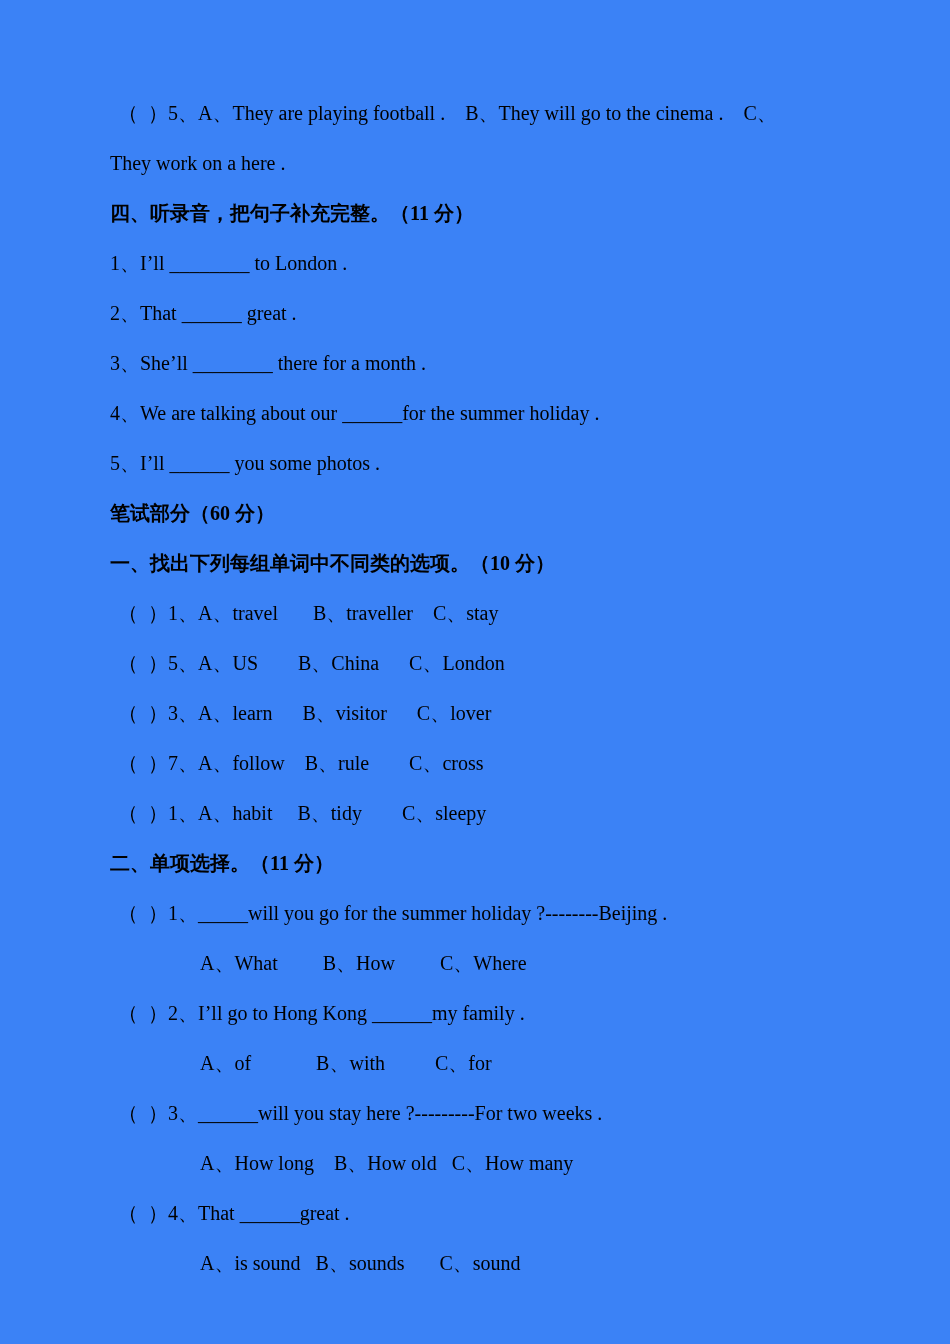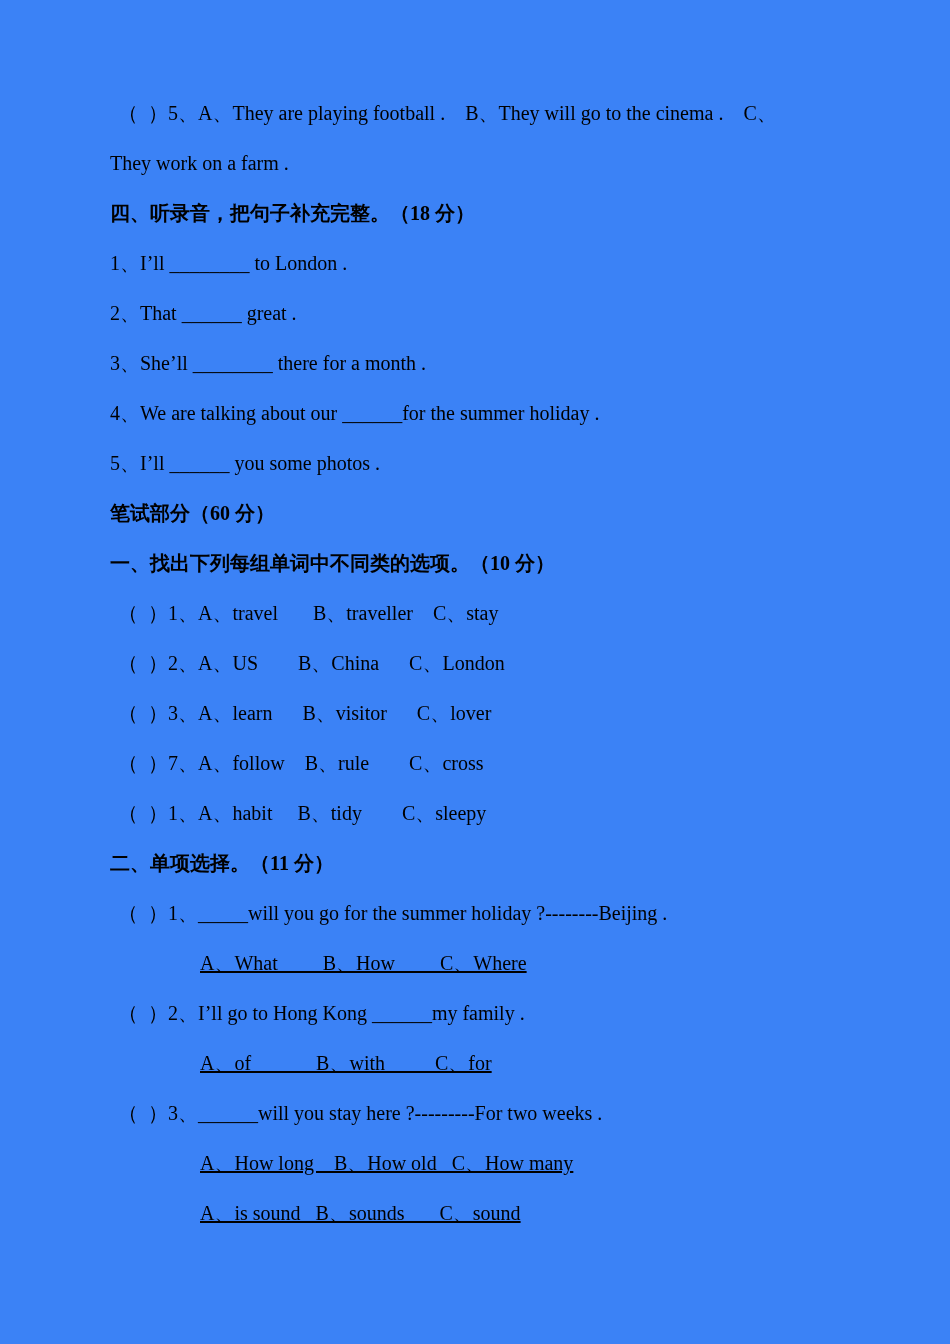--- a/index.html
+++ b/index.html
@@ -31,46 +31,46 @@
   }
   .line.heading {
     font-weight: bold;
   }
   .line.center-heading {
     font-weight: bold;
     text-align: left;
   }
   .line.option {
     padding-left: 90px;
-    text-decoration: underline;
   }
   .line.item {
     padding-left: 8px;
   }
 </style>
 </head>
 <body>
 
 <div class="page" id="document-page">
     <div class="line item">（  ）5、A、They are playing football .    B、They will go to the cinema .    C、</div>
-    <div class="line plain">They work on a farm .</div>
-    <div class="line heading">四、听录音，把句子补充完整。（18 分）</div>
+    <div class="line plain">They work on a here .</div>
+    <div class="line heading">四、听录音，把句子补充完整。（11 分）</div>
     <div class="line plain">1、I’ll ________ to London .</div>
     <div class="line plain">2、That ______ great .</div>
     <div class="line plain">3、She’ll ________ there for a month .</div>
     <div class="line plain">4、We are talking about our ______for the summer holiday .</div>
     <div class="line plain">5、I’ll ______ you some photos .</div>
     <div class="line center-heading">笔试部分（60 分）</div>
     <div class="line heading">一、找出下列每组单词中不同类的选项。（10 分）</div>
     <div class="line item">（  ）1、A、travel       B、traveller    C、stay</div>
-    <div class="line item">（  ）2、A、US        B、China      C、London</div>
+    <div class="line item">（  ）5、A、US        B、China      C、London</div>
     <div class="line item">（  ）3、A、learn      B、visitor      C、lover</div>
     <div class="line item">（  ）7、A、follow    B、rule        C、cross</div>
     <div class="line item">（  ）1、A、habit     B、tidy        C、sleepy</div>
     <div class="line heading">二、单项选择。（11 分）</div>
     <div class="line item">（  ）1、_____will you go for the summer holiday ?--------Beijing .</div>
     <div class="line option">A、What         B、How         C、Where</div>
     <div class="line item">（  ）2、I’ll go to Hong Kong ______my family .</div>
     <div class="line option">A、of             B、with          C、for</div>
     <div class="line item">（  ）3、______will you stay here ?---------For two weeks .</div>
     <div class="line option">A、How long    B、How old   C、How many</div>
+    <div class="line item">（  ）4、That ______great .</div>
     <div class="line option">A、is sound   B、sounds       C、sound</div>
   </div>
 
 </body></html>

